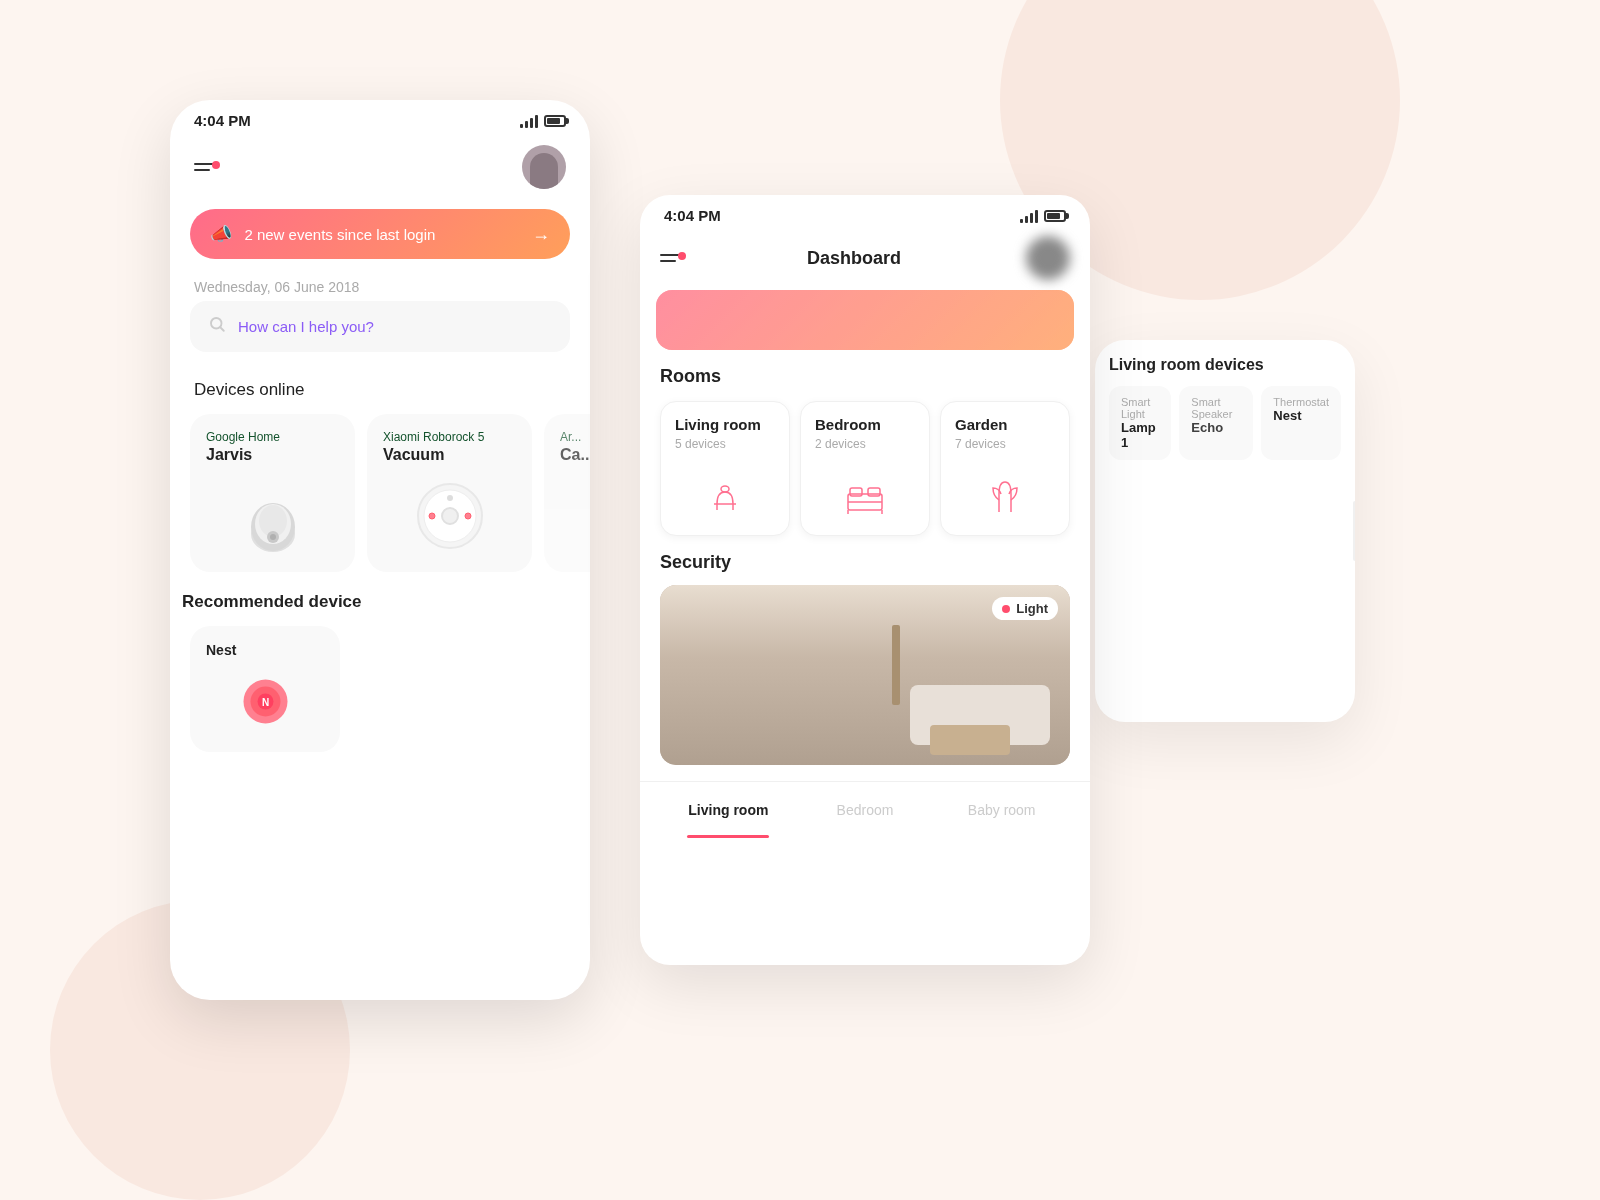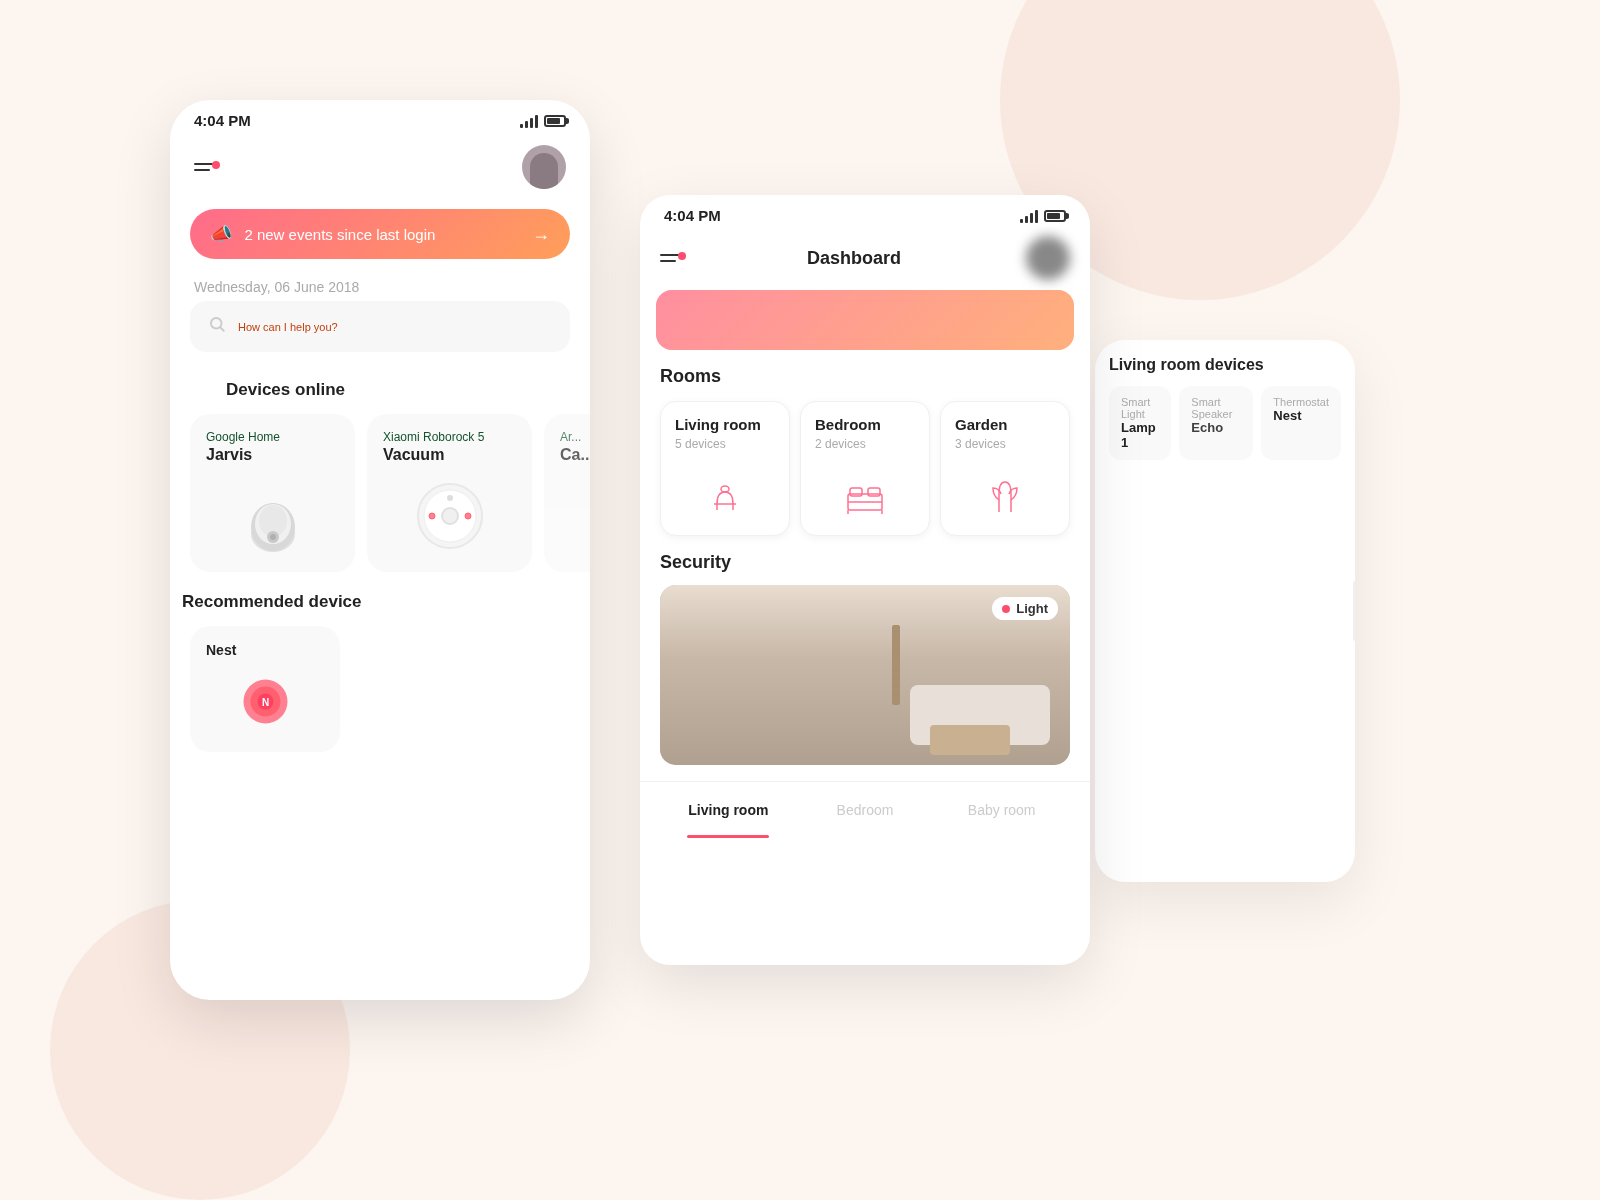--- a/index.html
+++ b/index.html
@@ -71,21 +71,21 @@
       z-index: 2;
       overflow: hidden;
     }
 
     
     .phone-card-far-right {
       position: absolute;
       left: 1095px;
       top: 340px;
       width: 260px;
-      height: 542px;
+      height: 382px;
       background: #ffffff;
       border-radius: 30px;
       box-shadow: 0 20px 60px rgba(0,0,0,0.08);
       z-index: 1;
       overflow: hidden;
     }
 
     
     .status-bar {
       display: flex;
@@ -243,31 +243,30 @@
       display: flex;
       align-items: center;
       gap: 12px;
       cursor: text;
     }
     .search-icon-svg {
       color: #ccc;
       font-size: 18px;
     }
     .search-placeholder {
-      color: #c2410c;
-      font-size: 11px;
+      color: #8b5cf6;
+      font-size: 15px;
     }
 
     
     .section-title {
       padding: 0 24px 14px;
       font-size: 17px;
-      font-weight: 700;
-      color: #222;
-      margin-left: 32px;
+      font-weight: 400;
+      color: #222;
     }
     .devices-scroll {
       display: flex;
       gap: 12px;
       padding: 0 20px 20px;
       overflow: hidden;
     }
     .device-card {
       min-width: 165px;
       background: #f9f9f9;
@@ -744,21 +743,21 @@
             <rect x="10" y="14" width="12" height="8" rx="2"></rect>
             <rect x="28" y="14" width="12" height="8" rx="2"></rect>
             <path d="M8 36 L8 40"></path>
             <path d="M42 36 L42 40"></path>
           </svg>
         </div>
       </div>
 
       <div class="room-card">
         <div class="room-name">Garden</div>
-        <div class="room-devices">3 devices</div>
+        <div class="room-devices">7 devices</div>
         <div class="room-icon-area garden-icon">
           <svg width="44" height="44" viewBox="0 0 44 44" fill="none" stroke="#ff7090" stroke-width="1.5">
             <path d="M16 38 L16 20 Q16 8 22 8 Q28 8 28 20 L28 38"></path>
             <path d="M16 26 Q10 22 10 14 Q16 14 18 20"></path>
             <path d="M28 26 Q34 22 34 14 Q28 14 26 20"></path>
           </svg>
         </div>
       </div>
     </div>
   </div>

